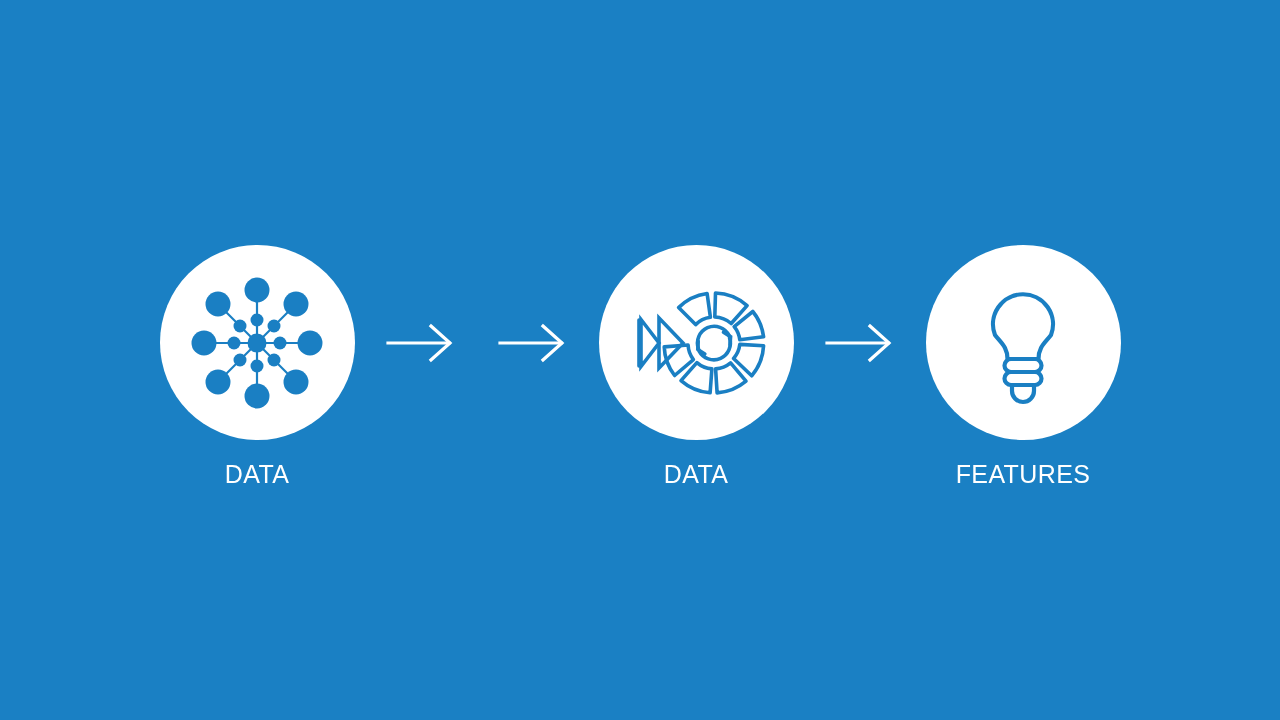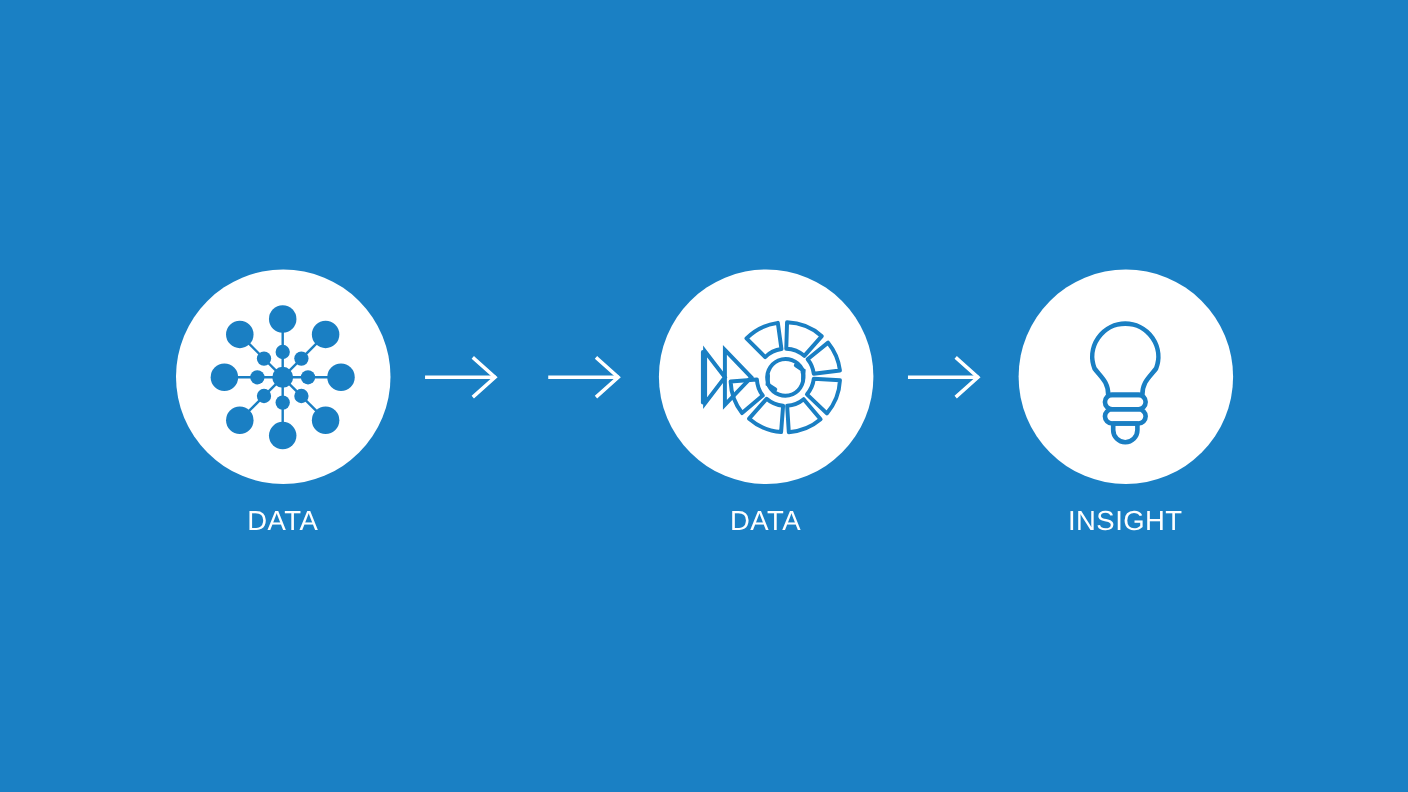--- a/index.html
+++ b/index.html
@@ -218,17 +218,17 @@
                        C 74,70 67.5,74 67.5,86 Z"></path>
 
               <rect x="33.5" y="86" width="37" height="13" rx="6.5"></rect>
               <rect x="33.5" y="99" width="37" height="13" rx="6.5"></rect>
 
               <path d="M 41,112 L 63,112 L 63,118 A 11,11 0 0 1 41,118 Z"></path>
             </g>
           </svg>
         </span>
       </div>
-      <div class="stage-label">INSIGHT</div>
+      <div class="stage-label">FEATURES</div>
     </div>
 
   </div>
 </div>
 
 </body></html>

